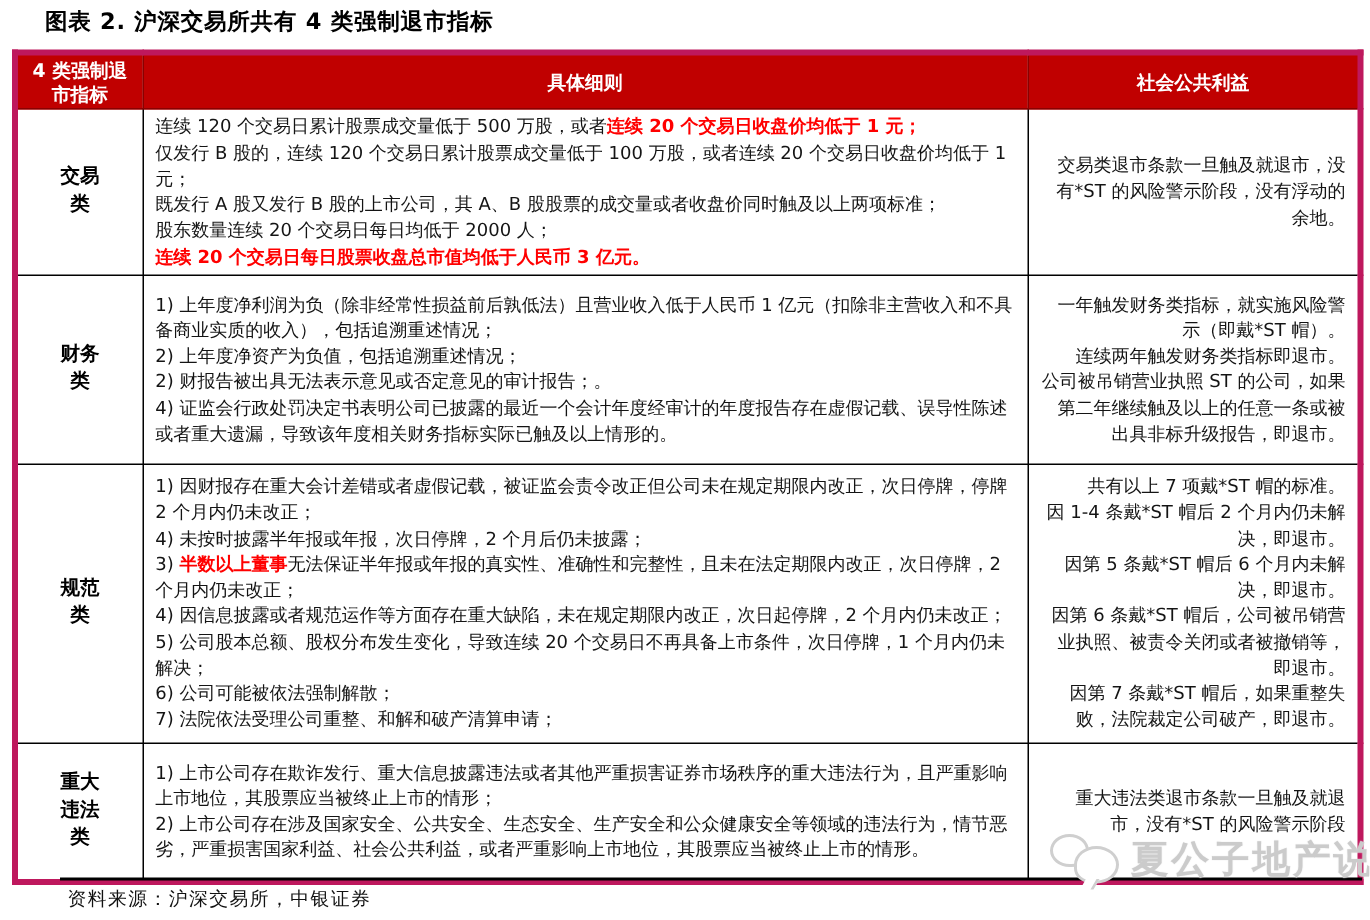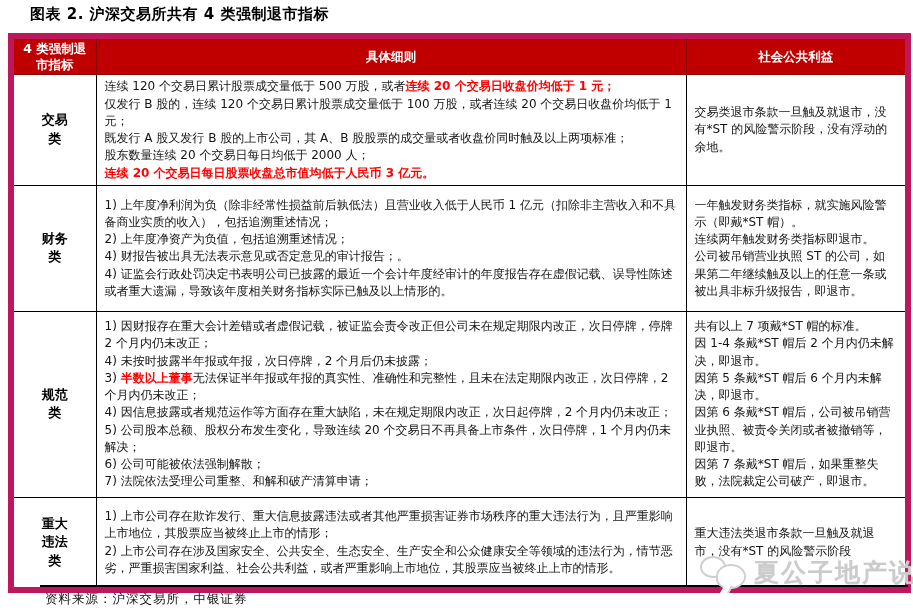--- a/index.html
+++ b/index.html
@@ -7,37 +7,37 @@
     position:relative;width:913px;height:613px;background:#ffffff;overflow:hidden;
     font-family:"DejaVu Sans","Liberation Sans",sans-serif;color:#111;
   }
   .title{
     position:absolute;left:30px;top:5px;margin:0;
     font-size:15px;font-weight:bold;color:#000;letter-spacing:.5px;
   }
   table.tbl{
     position:absolute;left:8px;top:33px;width:897px;
     border-collapse:collapse;table-layout:fixed;
-    border:6px solid #be185d;
+    border:4px solid #be185d;
   }
   col.c1{width:85px;} col.c2{width:590px;} col.c3{width:222px;}
   .tbl th{
     background:#c00000;color:#fff;font-weight:bold;font-size:12.5px;
     border:1px solid #8a0000;height:30px;padding:2px 6px;text-align:center;vertical-align:middle;
     line-height:1.25;
   }
   .tbl td{
     border:1px solid #000;font-size:12px;line-height:1.44;vertical-align:middle;
     padding:3px 8px;color:#141414;
   }
   td.cat{
     text-align:center;font-weight:bold;font-size:13px;padding:0 24px;color:#000;
   }
   td.det .line{margin:0;}
-  td.jud .line{margin:0;}
+  td.jud .line{margin:0;text-align:right;}
   .hl{color:#ff0000;font-weight:bold;text-align:right;}
   .tbl tbody tr:nth-child(1){height:105px;}
   .tbl tbody tr:nth-child(2){height:126px;}
   .tbl tbody tr:nth-child(3){height:186px;}
   .tbl tbody tr:nth-child(4){height:93px;}
   .sep{
     position:absolute;left:40px;top:585px;width:868px;border-top:2px solid #000;
   }
   .source{
     position:absolute;left:45px;top:591px;font-size:12.5px;
@@ -97,21 +97,21 @@
           </td>
           <td class="jud">
             <div class="line">交易类退市条款一旦触及就退市，没有*ST 的风险警示阶段，没有浮动的余地。</div>
           </td>
         </tr>
         <tr>
           <td class="cat">财务类</td>
           <td class="det">
             <div class="line"><span>1) 上年度净利润为负（除非经常性损益前后孰低法）且营业收入低于人民币 1 亿元（扣除非主营收入和不具备商业实质的收入），包括追溯重述情况；</span></div>
             <div class="line"><span>2) 上年度净资产为负值，包括追溯重述情况；</span></div>
-            <div class="line"><span>4) 财报告被出具无法表示意见或否定意见的审计报告；。</span></div>
+            <div class="line"><span>2) 财报告被出具无法表示意见或否定意见的审计报告；。</span></div>
             <div class="line"><span>4) 证监会行政处罚决定书表明公司已披露的最近一个会计年度经审计的年度报告存在虚假记载、误导性陈述或者重大遗漏，导致该年度相关财务指标实际已触及以上情形的。</span></div>
           </td>
           <td class="jud">
             <div class="line">一年触发财务类指标，就实施风险警示（即戴*ST 帽）。</div>
             <div class="line">连续两年触发财务类指标即退市。</div>
             <div class="line">公司被吊销营业执照 ST 的公司，如果第二年继续触及以上的任意一条或被出具非标升级报告，即退市。</div>
           </td>
         </tr>
         <tr>
           <td class="cat">规范类</td>

